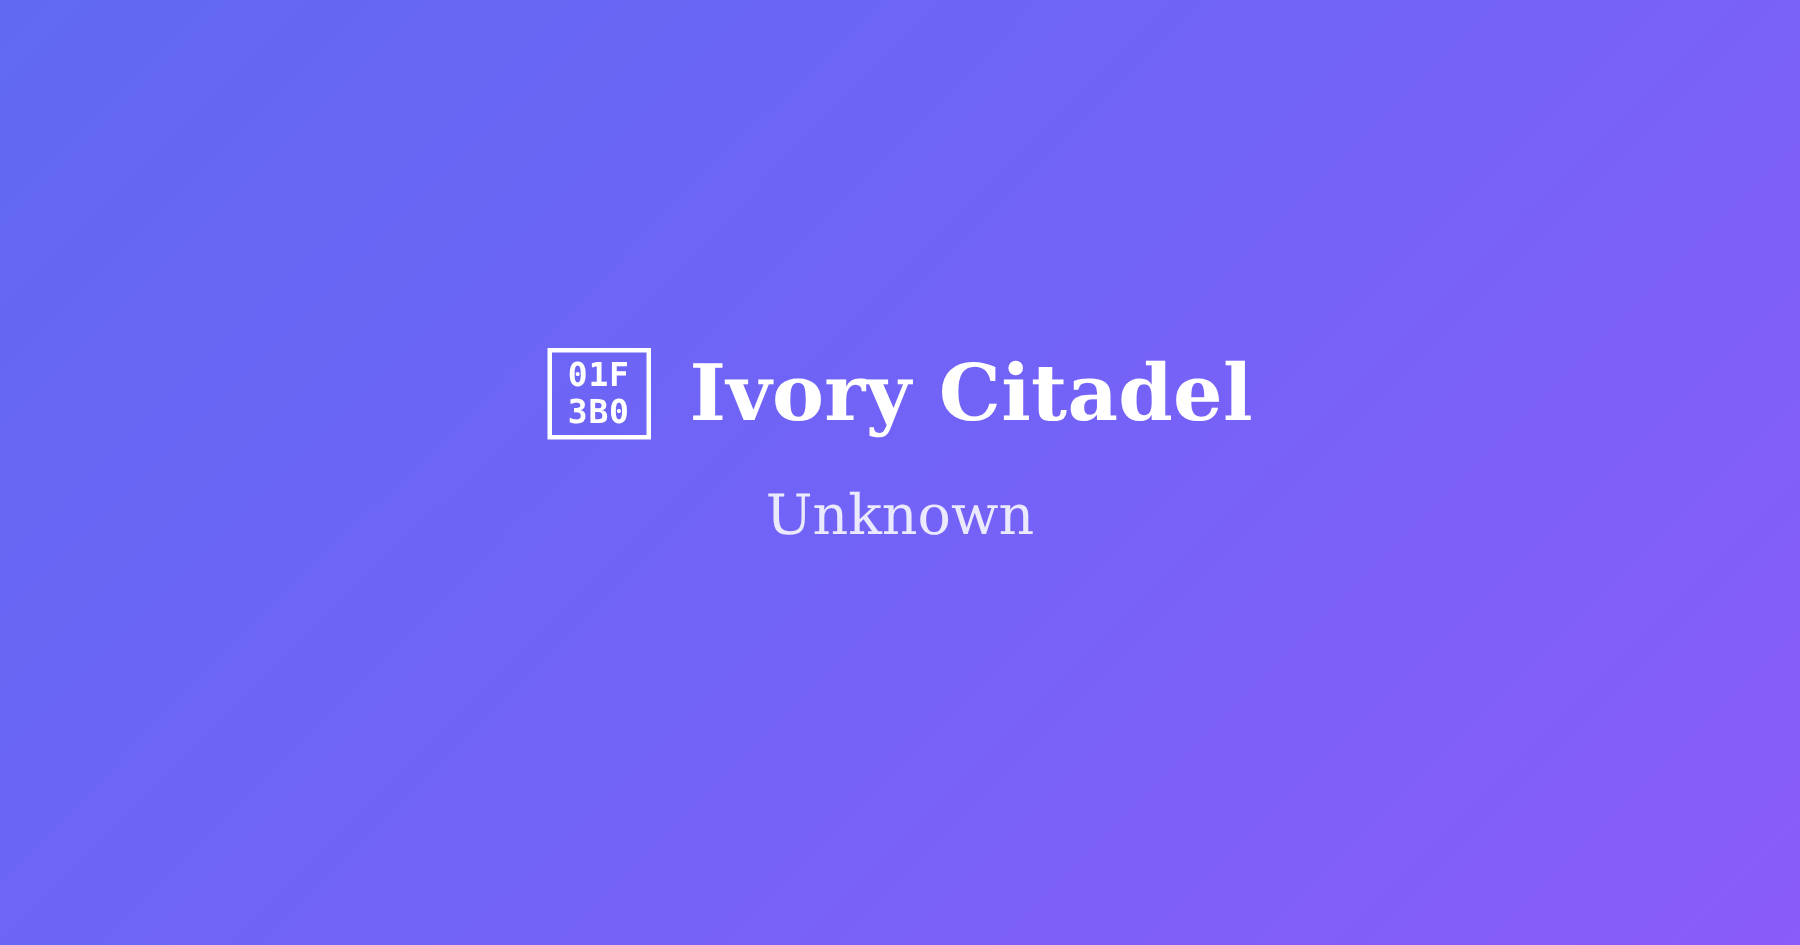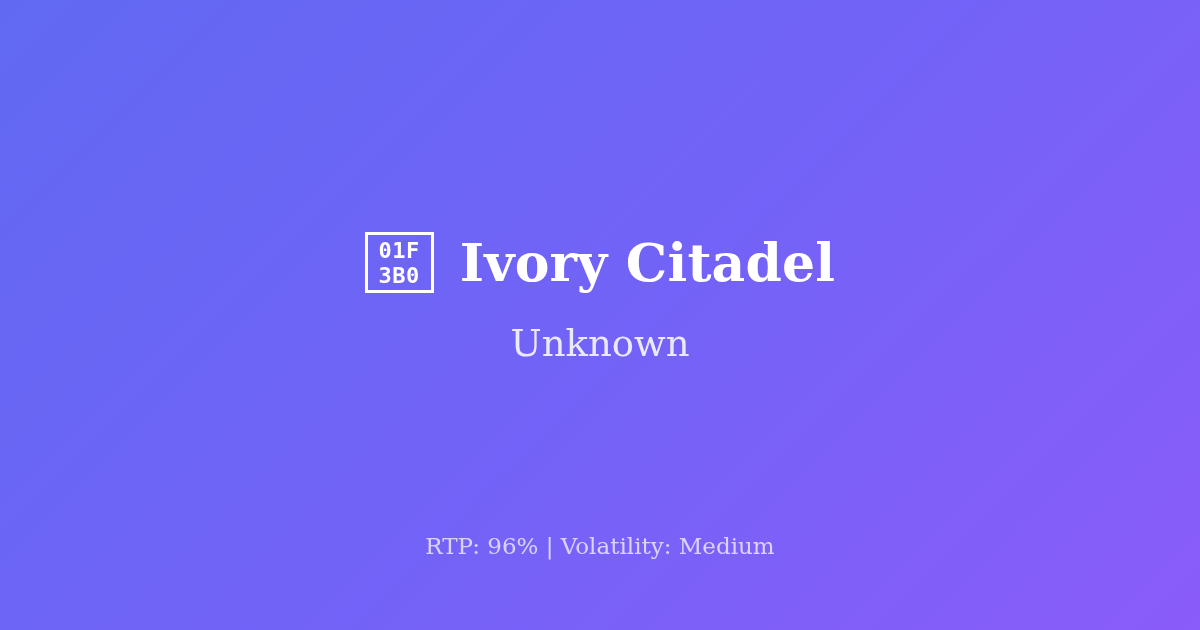--- a/index.html
+++ b/index.html
@@ -108,15 +108,14 @@
       <span>01F</span>
       <span>3B0</span>
     </div>
 
     <div class="game-title">Ivory Citadel</div>
 
   </div>
 
   <div class="game-subtitle">Unknown</div>
 
-  <div class="game-meta">RTP: 96% | Volatility: Medium</div>
 
 </div>
 
 </body></html>

